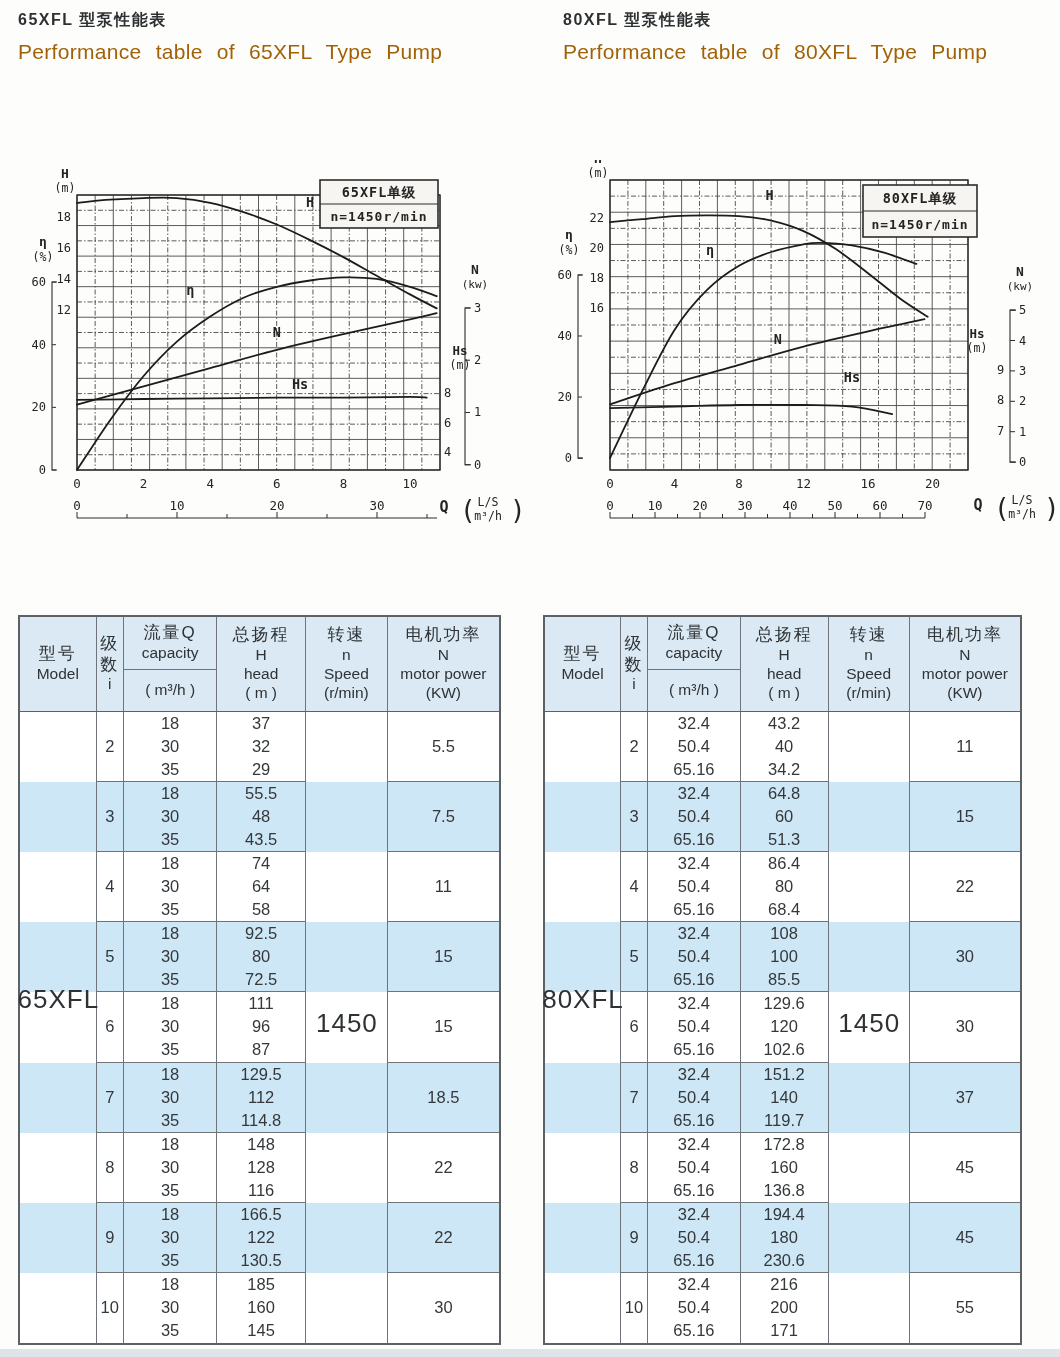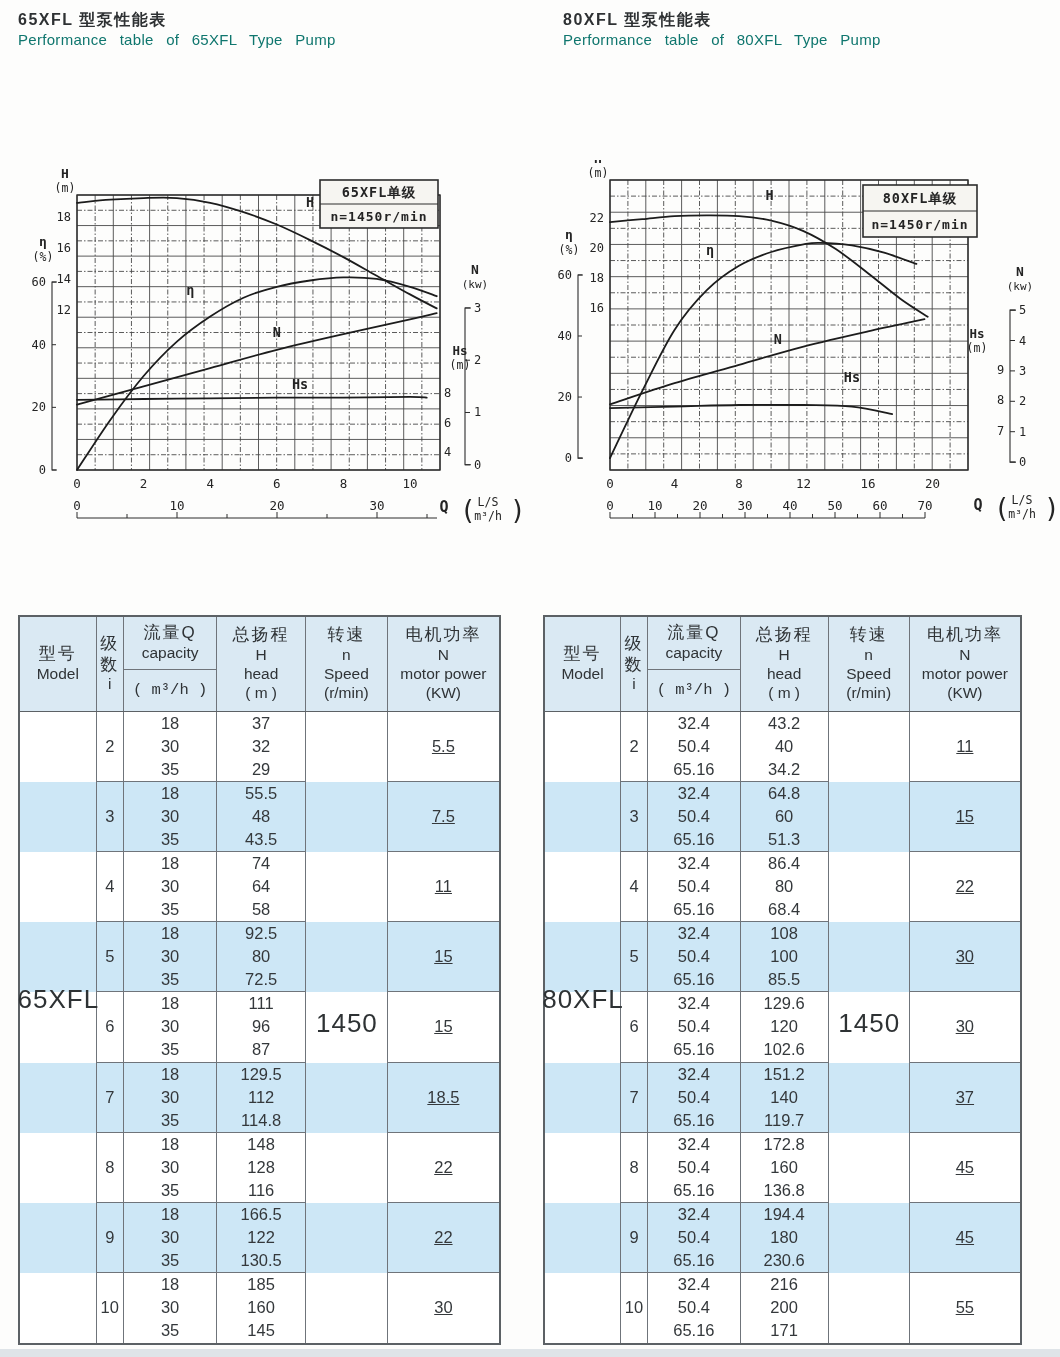--- a/index.html
+++ b/index.html
@@ -3,40 +3,40 @@
 <meta charset="utf-8">
 <style>
   html,body{margin:0;padding:0;}
   body{
     width:1060px;height:1357px;position:relative;overflow:hidden;
     background:#fdfdfc;color:#35393c;
     font-family:"Liberation Sans","DejaVu Sans",sans-serif;
   }
   .title-block{position:absolute;top:10px;}
   .title-zh{font-size:16px;font-weight:600;letter-spacing:1.5px;color:#2e3133;}
-  .title-en{font-size:15px;color:#0f766e;word-spacing:8px;letter-spacing:.3px;}
+  .title-en{font-size:21px;margin-top:9px;color:#a16207;word-spacing:8px;letter-spacing:.3px;}
   .chart-box{position:absolute;top:160px;}
   svg text{fill:#242424;font-family:"DejaVu Sans Mono","Liberation Mono",monospace;}
   
   .ptable{position:absolute;top:615px;border:2px solid #5c6165;background:#fff;box-sizing:border-box;}
   .cols{display:grid;grid-template-columns:16% 5.7% 19.5% 18.5% 17.1% 23.2%;}
   .thead{height:95px;background:#dae9f3;border-bottom:1.5px solid #5c6165;box-sizing:border-box;}
   .hc{border-right:1.2px solid #6f747a;display:flex;flex-direction:column;align-items:center;justify-content:center;
       font-size:15.5px;line-height:1.22;color:#2f3336;box-sizing:border-box;text-align:center;}
   .hc:last-child{border-right:none;}
   .hc .zh{font-size:17px;letter-spacing:2px;}
   .hc-q{padding:0;justify-content:stretch;align-items:center;}
   .qtop{flex:1.25;width:100%;display:flex;flex-direction:column;align-items:center;justify-content:center;border-bottom:1.2px solid #6f747a;box-sizing:border-box;}
-  .qbot{flex:1;width:100%;display:flex;align-items:center;justify-content:center;font-family:Liberation Mono, monospace;}
+  .qbot{flex:1;width:100%;display:flex;align-items:center;justify-content:center;}
   .tbody{position:relative;display:flex;flex-direction:column;height:631px;}
   .rgroup{flex:1;}
   .rgroup.stripe{background:#cde7f6;}
   .cell{border-right:1.2px solid #6f747a;display:flex;flex-direction:column;align-items:center;justify-content:center;
         font-size:16.5px;color:#34383b;box-sizing:border-box;}
-  .cell:last-child{border-right:none;text-decoration:underline;}
+  .cell:last-child{border-right:none;}
   .cell.hb{border-bottom:1.2px solid #6f747a;}
   .cell .ln{height:23px;line-height:23px;}
   .ov{position:absolute;top:0;bottom:0;display:flex;align-items:center;justify-content:center;pointer-events:none;}
   .ov span{font-size:26px;letter-spacing:1px;color:#2e3234;transform:translateY(-28px);}
   .ov-model{left:0;width:16%;}
   .ov-speed{left:59.7%;width:17.1%;margin-top:47px;}
   .footer-strip{position:absolute;left:0;right:0;bottom:0;height:8px;background:#dfe4e8;}
 </style>
 </head>
 <body>

